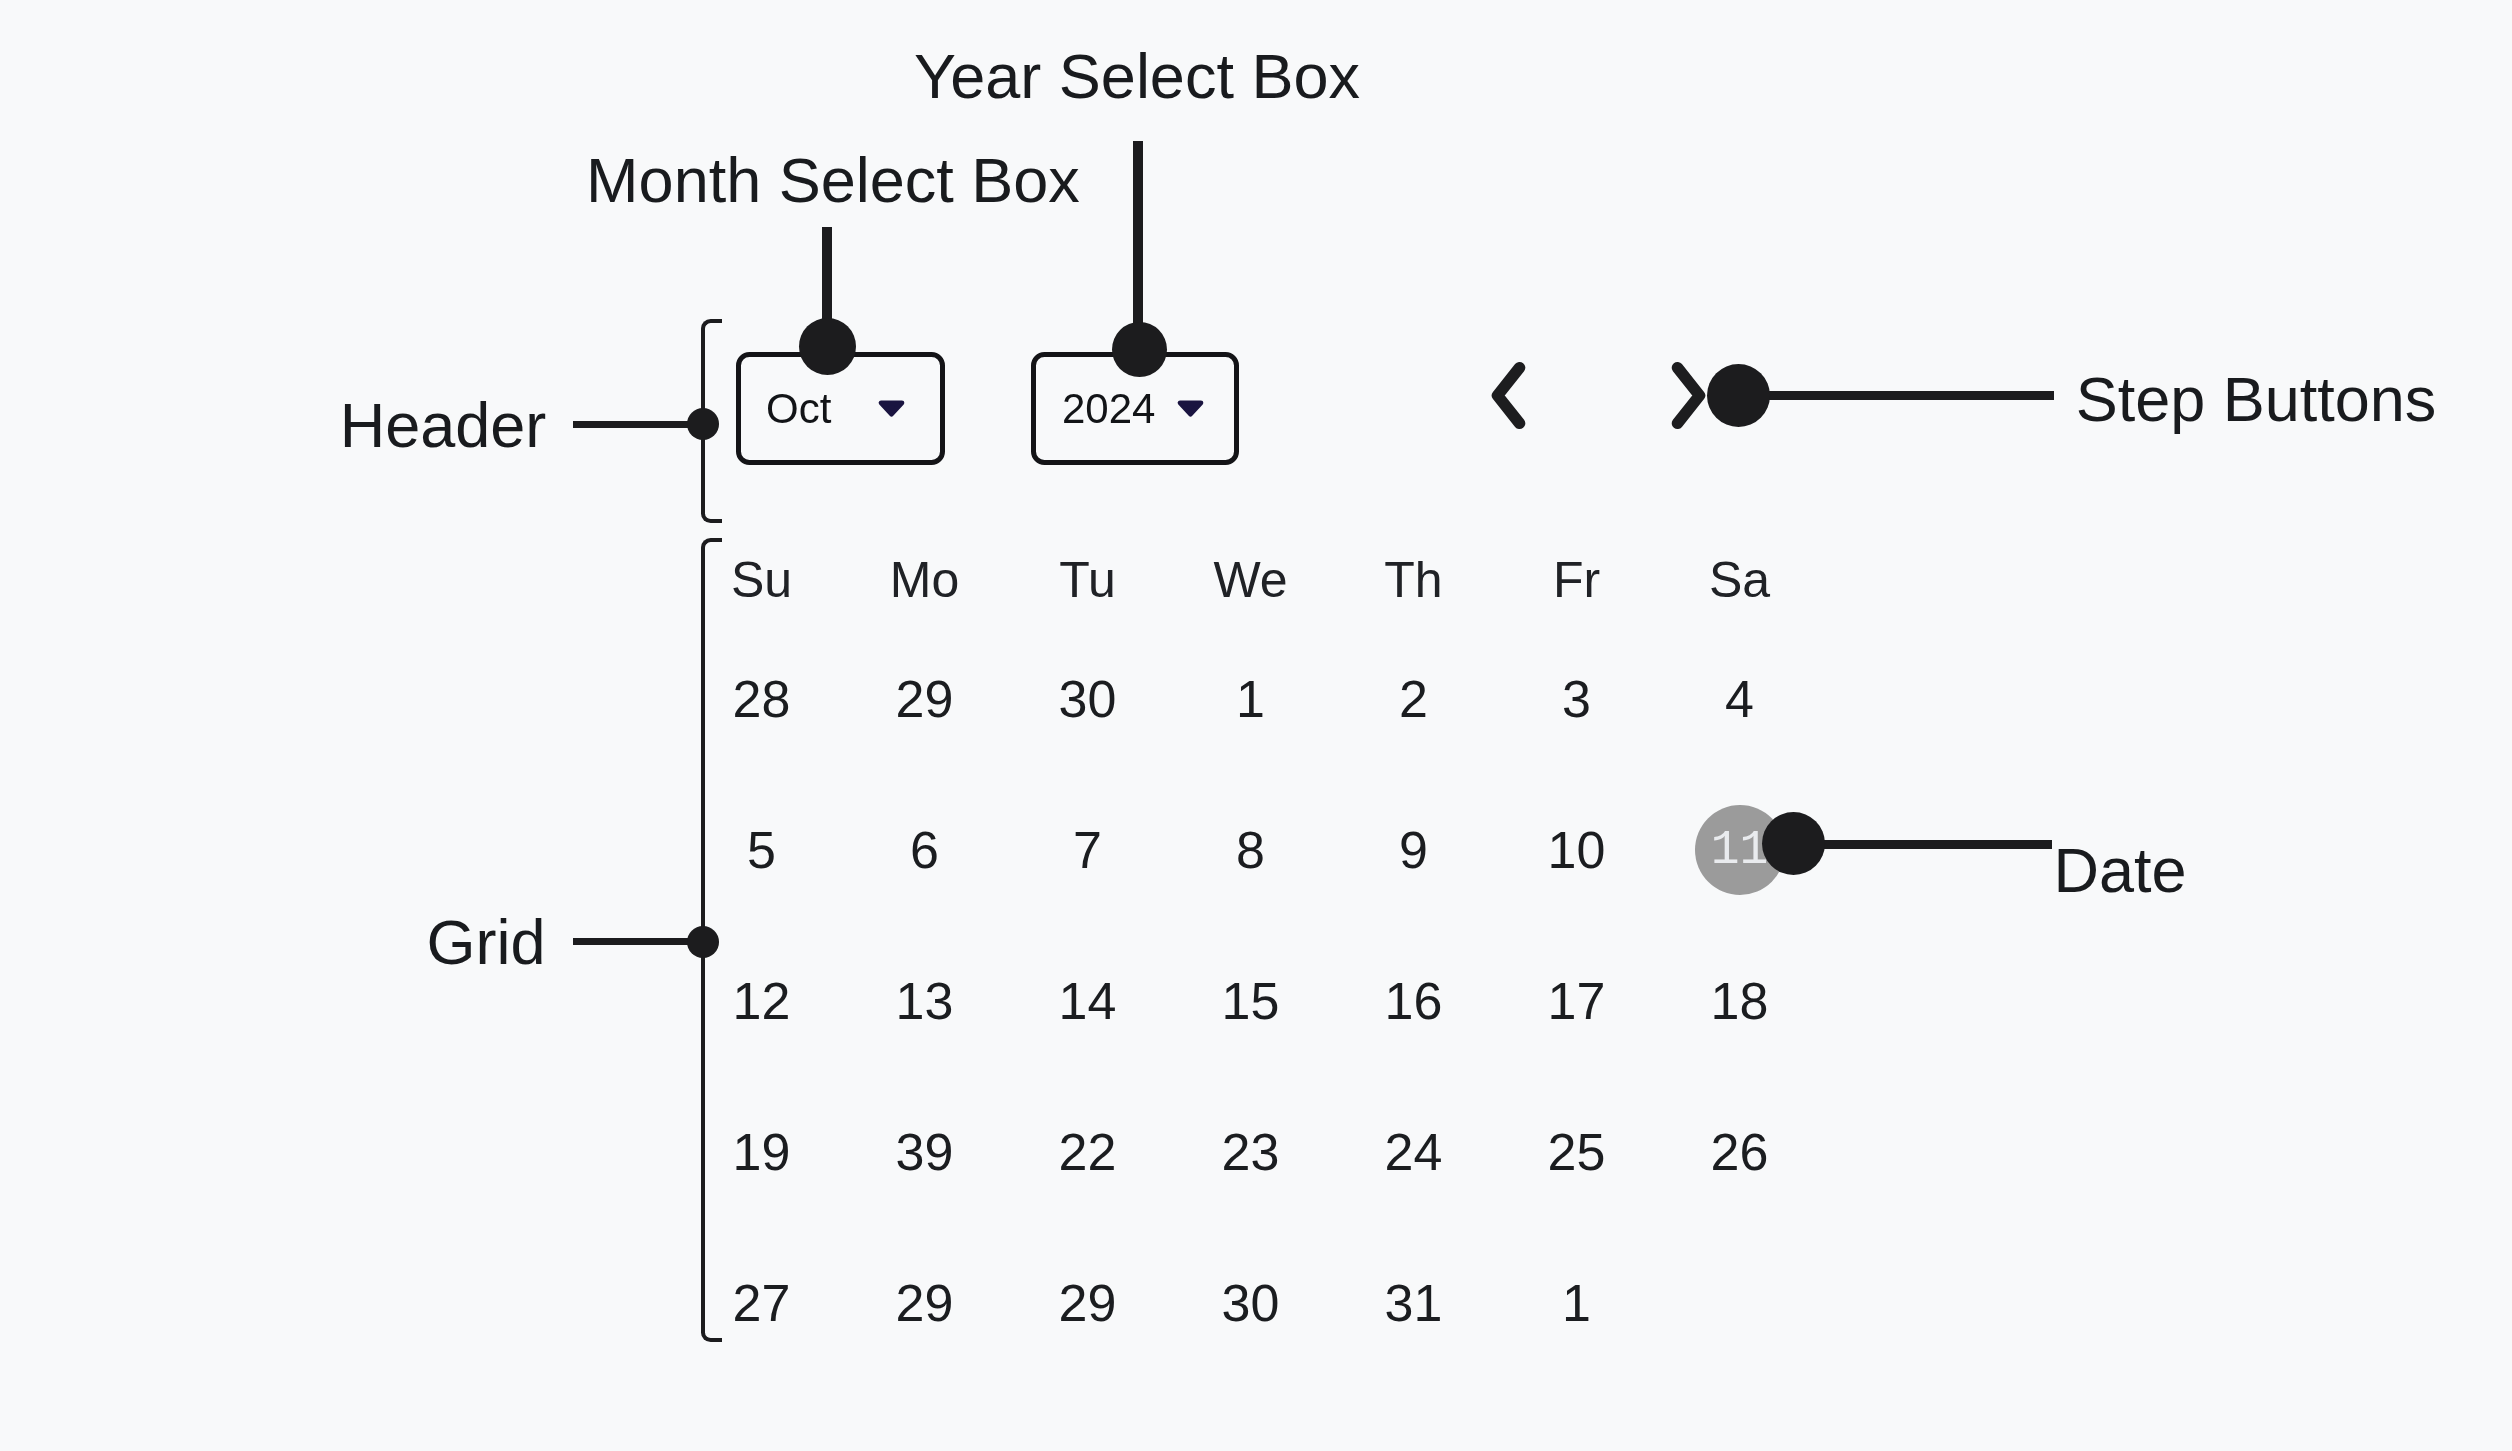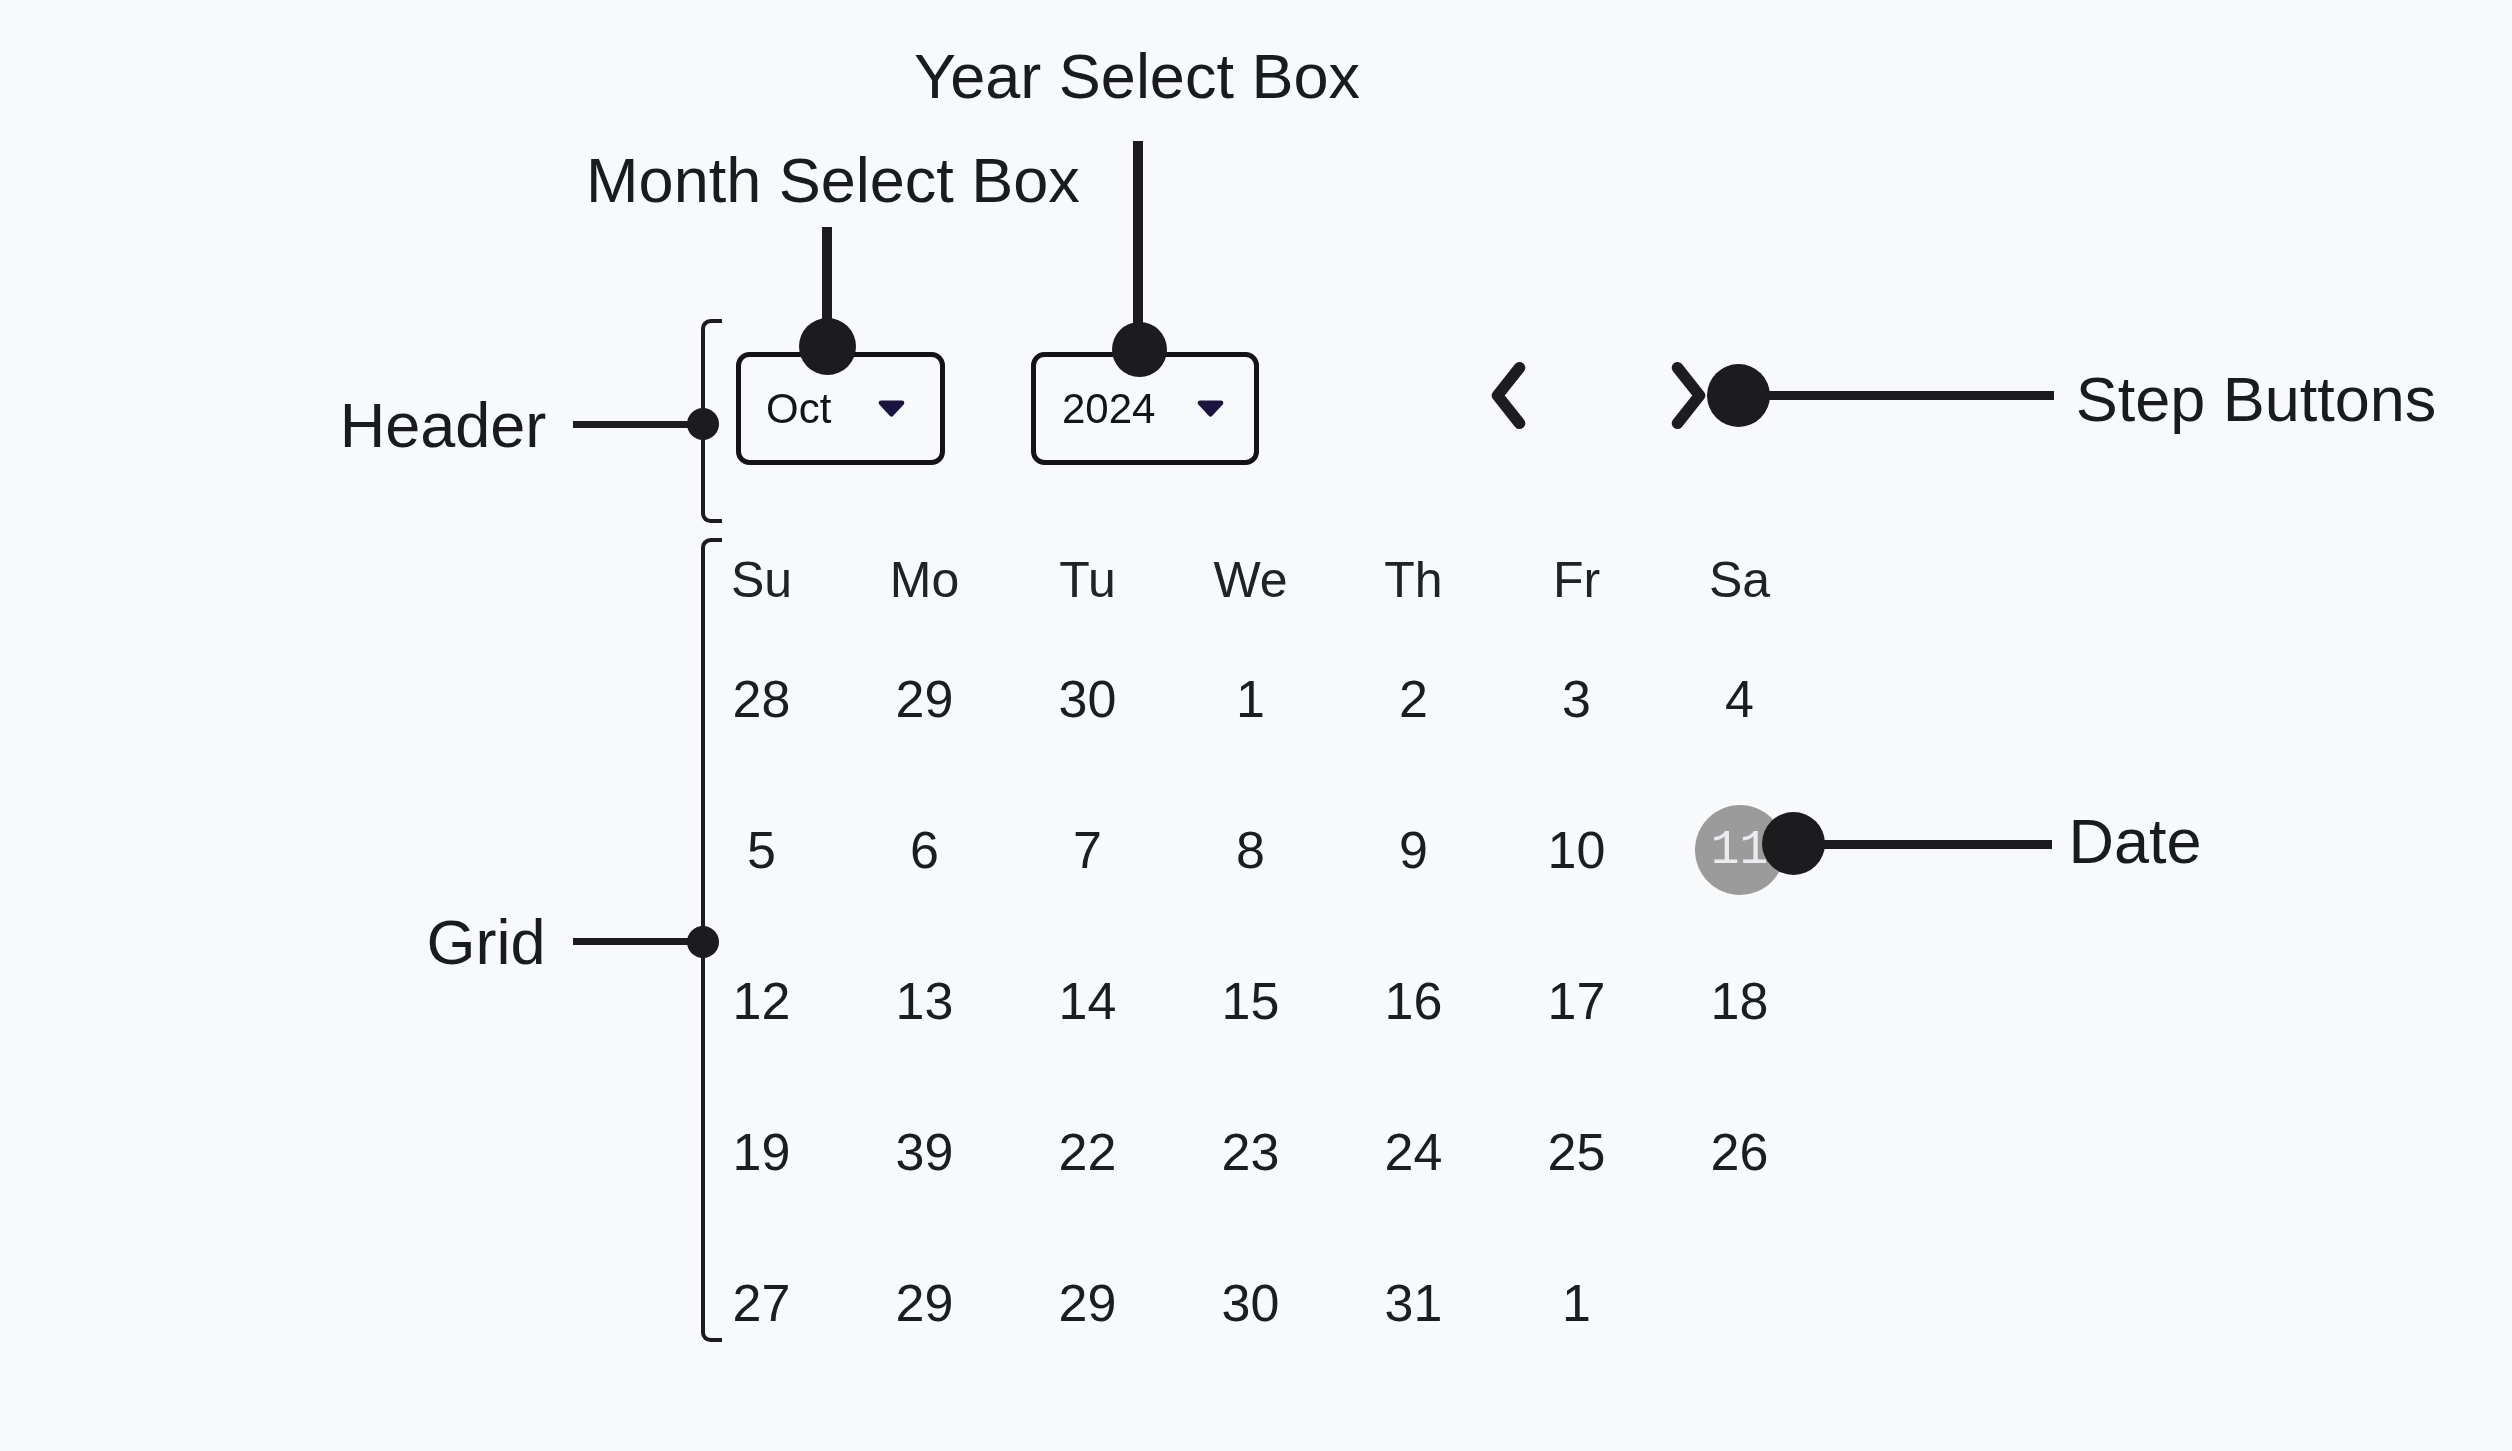--- a/index.html
+++ b/index.html
@@ -17,21 +17,21 @@
   
   .bracket{position:absolute;width:21px;border:4.8px solid #1c1c1e;border-right:none;
            border-radius:9.6px 0 0 9.6px;box-sizing:border-box;background:transparent;}
 
   
   .selbox{position:absolute;box-sizing:border-box;height:113px;background:transparent;
           border:5.7px solid #141417;border-radius:13.4px;display:flex;align-items:center;
           justify-content:space-between;cursor:pointer;z-index:4;gap:18px;}
   .selbox .val{font-size:42px;color:#121417;line-height:1;}
   #month-select{left:736px;top:352px;width:209px;padding:0 34px 0 25px;}
-  #year-select{left:1031px;top:352px;width:228px;padding:0 29px 0 26px;}
+  #year-select{left:1031px;top:352px;width:208px;padding:0 29px 0 26px;}
 
   
   .stepbtn{position:absolute;background:none;border:none;padding:0;cursor:pointer;z-index:4;}
   #prev-btn{left:1485px;top:359px;}
   #next-btn{left:1664px;top:359px;}
 
   
   .cal-grid{position:absolute;left:680px;top:537px;display:grid;
             grid-template-columns:repeat(7,163px);grid-template-rows:86px repeat(5,151px);}
   .cal-cell{display:flex;align-items:center;justify-content:center;
@@ -43,21 +43,21 @@
 </head>
 <body>
 
 <div class="stage">
 
   <div class="callout" style="left:1137px;top:76px;">Year Select Box</div>
   <div class="callout" style="left:833px;top:180px;">Month Select Box</div>
   <div class="callout" style="left:443px;top:425px;">Header</div>
   <div class="callout" style="left:2256px;top:399px;">Step Buttons</div>
   <div class="callout" style="left:486px;top:942px;">Grid</div>
-  <div class="callout" style="left:2120px;top:841px;margin-left:15px;">Date</div>
+  <div class="callout" style="left:2120px;top:870px;">Date</div>
 
   <div class="cline" style="left:1133px;top:141px;width:9.6px;height:191px;"></div>
   <div class="cline" style="left:822px;top:227px;width:9.6px;height:105px;"></div>
   <div class="cline" style="left:573px;top:421px;width:128px;height:6.7px;"></div>
   <div class="cline" style="left:573px;top:938px;width:128px;height:6.7px;"></div>
   <div class="cline" style="left:1756px;top:391px;width:298px;height:8.6px;"></div>
   <div class="cline" style="left:1807px;top:840px;width:245px;height:8.6px;"></div>
 
   <div class="dot" style="left:799px;top:318px;width:57px;height:57px;"></div>
   <div class="dot" style="left:1112px;top:322px;width:55px;height:55px;"></div>

